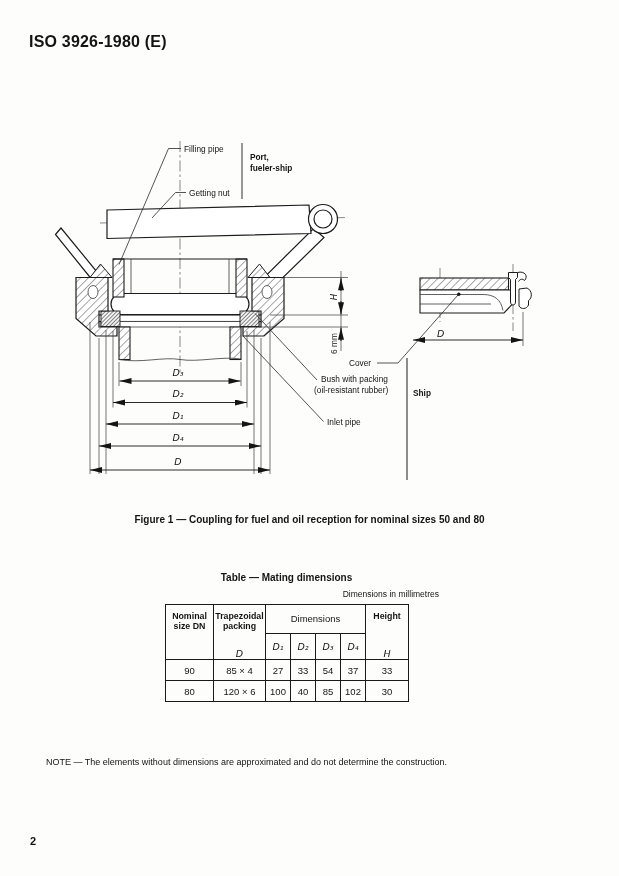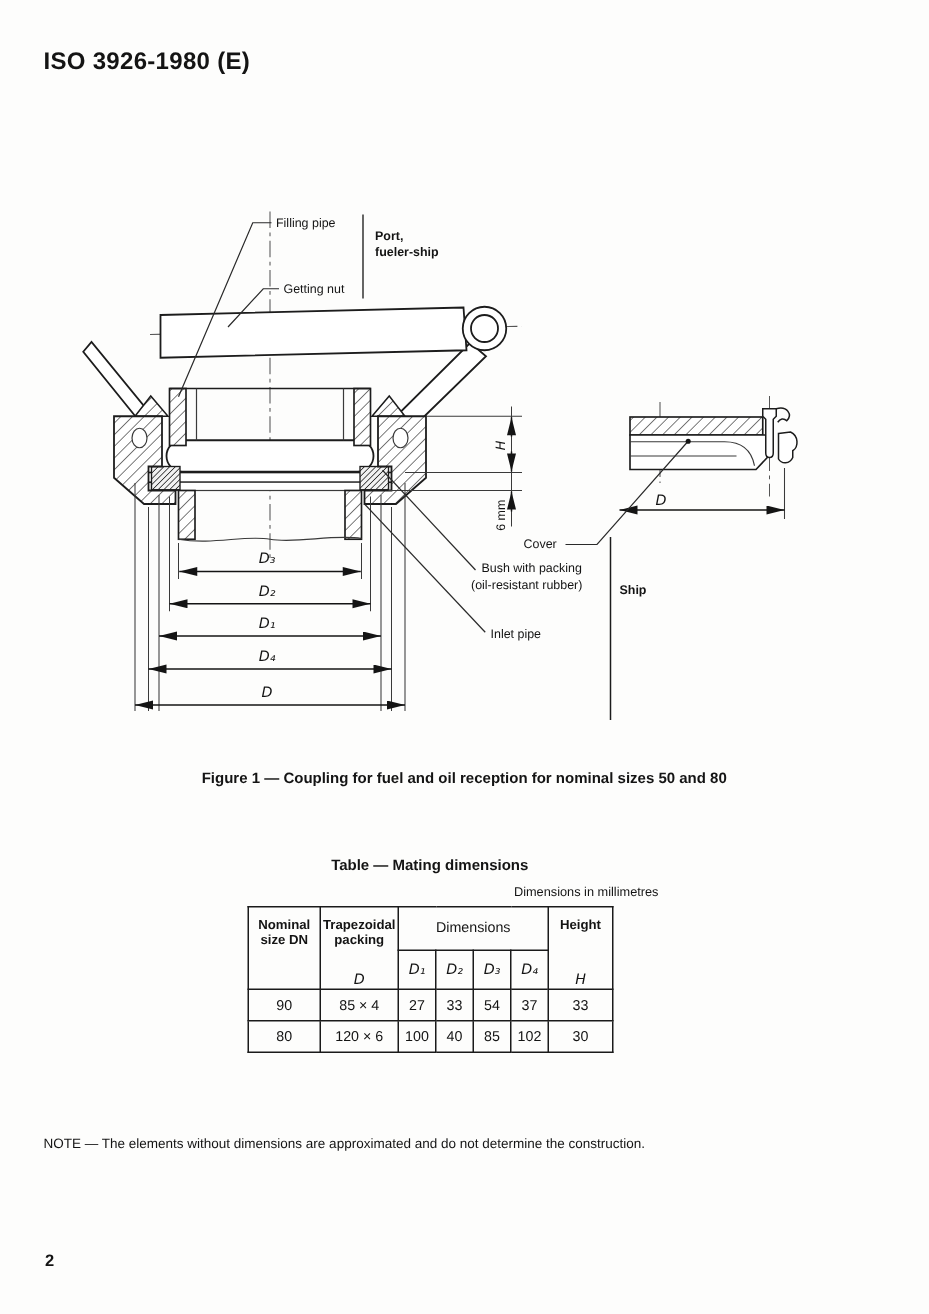--- a/index.html
+++ b/index.html
@@ -13,21 +13,21 @@
   #units-note{left:177px;top:589px;width:262px;text-align:right;font-size:8.5px;}
   #dim-table{left:165px;top:604px;border-collapse:collapse;table-layout:fixed;}
   #dim-table td,#dim-table th{border:1px solid #1a1a1a;padding:0;text-align:center;
       font-size:9.5px;font-weight:normal;vertical-align:middle;}
   #dim-table{border:1.5px solid #1a1a1a;}
   .hdr{font-size:8.8px;font-weight:bold;line-height:1.18;}
   .span2{height:54px;vertical-align:top;}
   .span2 .inner{display:flex;flex-direction:column;justify-content:space-between;height:48px;padding-top:6px;}
   .sym,.dsym{font-family:"DejaVu Sans",sans-serif;font-style:italic;font-size:9.5px;font-weight:normal;}
   .row-h{height:21px;}
-  #note-line{left:29px;top:757px;font-size:9px;width:560px;}
+  #note-line{left:46px;top:757px;font-size:9px;width:560px;}
   #page-num{left:30px;top:835px;font-size:11px;font-weight:bold;}
   
   text{fill:#141414;}
   .lbl{font-family:"Liberation Sans",sans-serif;font-size:8.3px;}
   .lbl-b{font-family:"Liberation Sans",sans-serif;font-size:8.3px;font-weight:bold;}
   .dim{font-family:"DejaVu Sans",sans-serif;font-style:italic;font-size:9.5px;}
   .dim-s{font-family:"DejaVu Sans",sans-serif;font-style:italic;font-size:8.6px;}
   .mm{font-family:"Liberation Sans",sans-serif;font-size:8.3px;}
 </style>
 </head>

